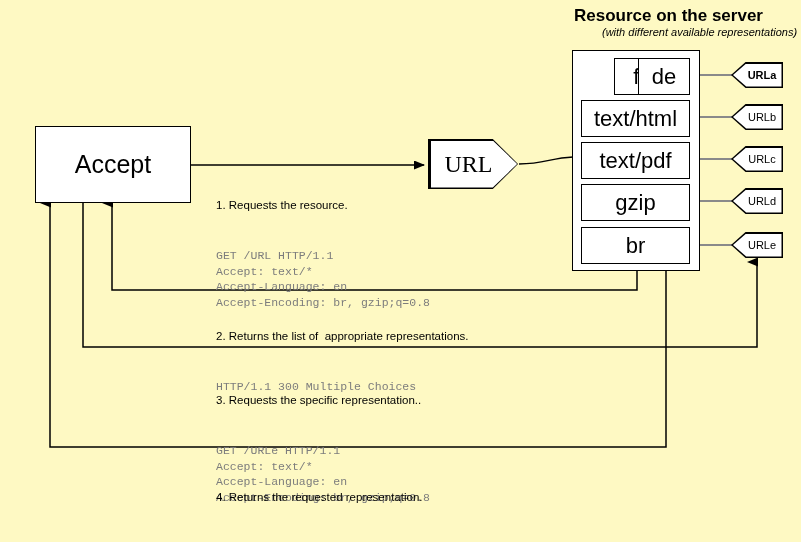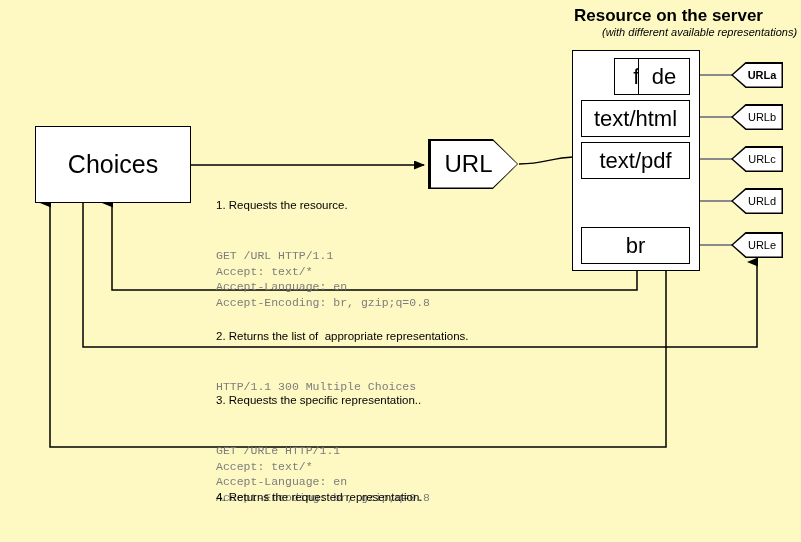--- a/index.html
+++ b/index.html
@@ -89,20 +89,21 @@
   }
   .pent-right {
     clip-path: polygon(0% 0%, 72% 0%, 100% 50%, 72% 100%, 0% 100%);
   }
   .pent-right .inner {
     clip-path: polygon(0% 0%, 71% 0%, 99% 50%, 71% 100%, 0% 100%);
     margin: 1.5px 0 1.5px 1.5px;
     width: calc(100% - 3px);
     justify-content: center;
     padding-right: 10px;
+    font-family: Liberation Serif, serif;
   }
   .pent-left {
     clip-path: polygon(28% 0%, 100% 0%, 100% 100%, 28% 100%, 0% 50%);
   }
   .pent-left .inner {
     clip-path: polygon(28% 0%, 100% 0%, 100% 100%, 28% 100%, 1% 50%);
     margin: 1.5px 1.5px 1.5px 0;
     width: calc(100% - 3px);
     justify-content: center;
     padding-right: 0;
@@ -172,20 +173,23 @@
   </div>
   <div class="abs rep-box" style="left:638px; top:58px; width:52px; height:37px;">
     <span>de</span>
   </div>
   <div class="abs rep-box" style="left:581px; top:100px; width:109px; height:37px;">
     <span>text/html</span>
   </div>
   <div class="abs rep-box" style="left:581px; top:142px; width:109px; height:37px;">
     <span>text/pdf</span>
   </div>
+  <div class="abs rep-box" style="left:581px; top:184px; width:109px; height:37px;">
+    <span>gzip</span>
+  </div>
   <div class="abs rep-box" style="left:581px; top:227px; width:109px; height:37px;">
     <span>br</span>
   </div>
 
   <div class="pentagon pent-left" style="left:731px; top:62px; width:52px; height:26px;font-weight:bold;">
     <div class="inner">URLa</div>
   </div>
   <div class="pentagon pent-left" style="left:731px; top:104px; width:52px; height:26px;">
     <div class="inner">URLb</div>
   </div>
@@ -193,21 +197,21 @@
     <div class="inner">URLc</div>
   </div>
   <div class="pentagon pent-left" style="left:731px; top:188px; width:52px; height:26px;">
     <div class="inner">URLd</div>
   </div>
   <div class="pentagon pent-left" style="left:731px; top:232px; width:52px; height:26px;">
     <div class="inner">URLe</div>
   </div>
 
   <div class="abs client-box" style="left:35px; top:126px; width:156px; height:77px;">
-    <span>Choices</span>
+    <span>Accept</span>
   </div>
 
   <div class="pentagon pent-right url-big" style="left:428px; top:139px; width:90px; height:50px;">
     <div class="inner">URL</div>
   </div>
 
   <div class="msg" style="left:216px; top:163px;">
     <div class="title">1. Requests the resource.</div>
     <div class="code">GET /URL HTTP/1.1
 Accept: text/*

